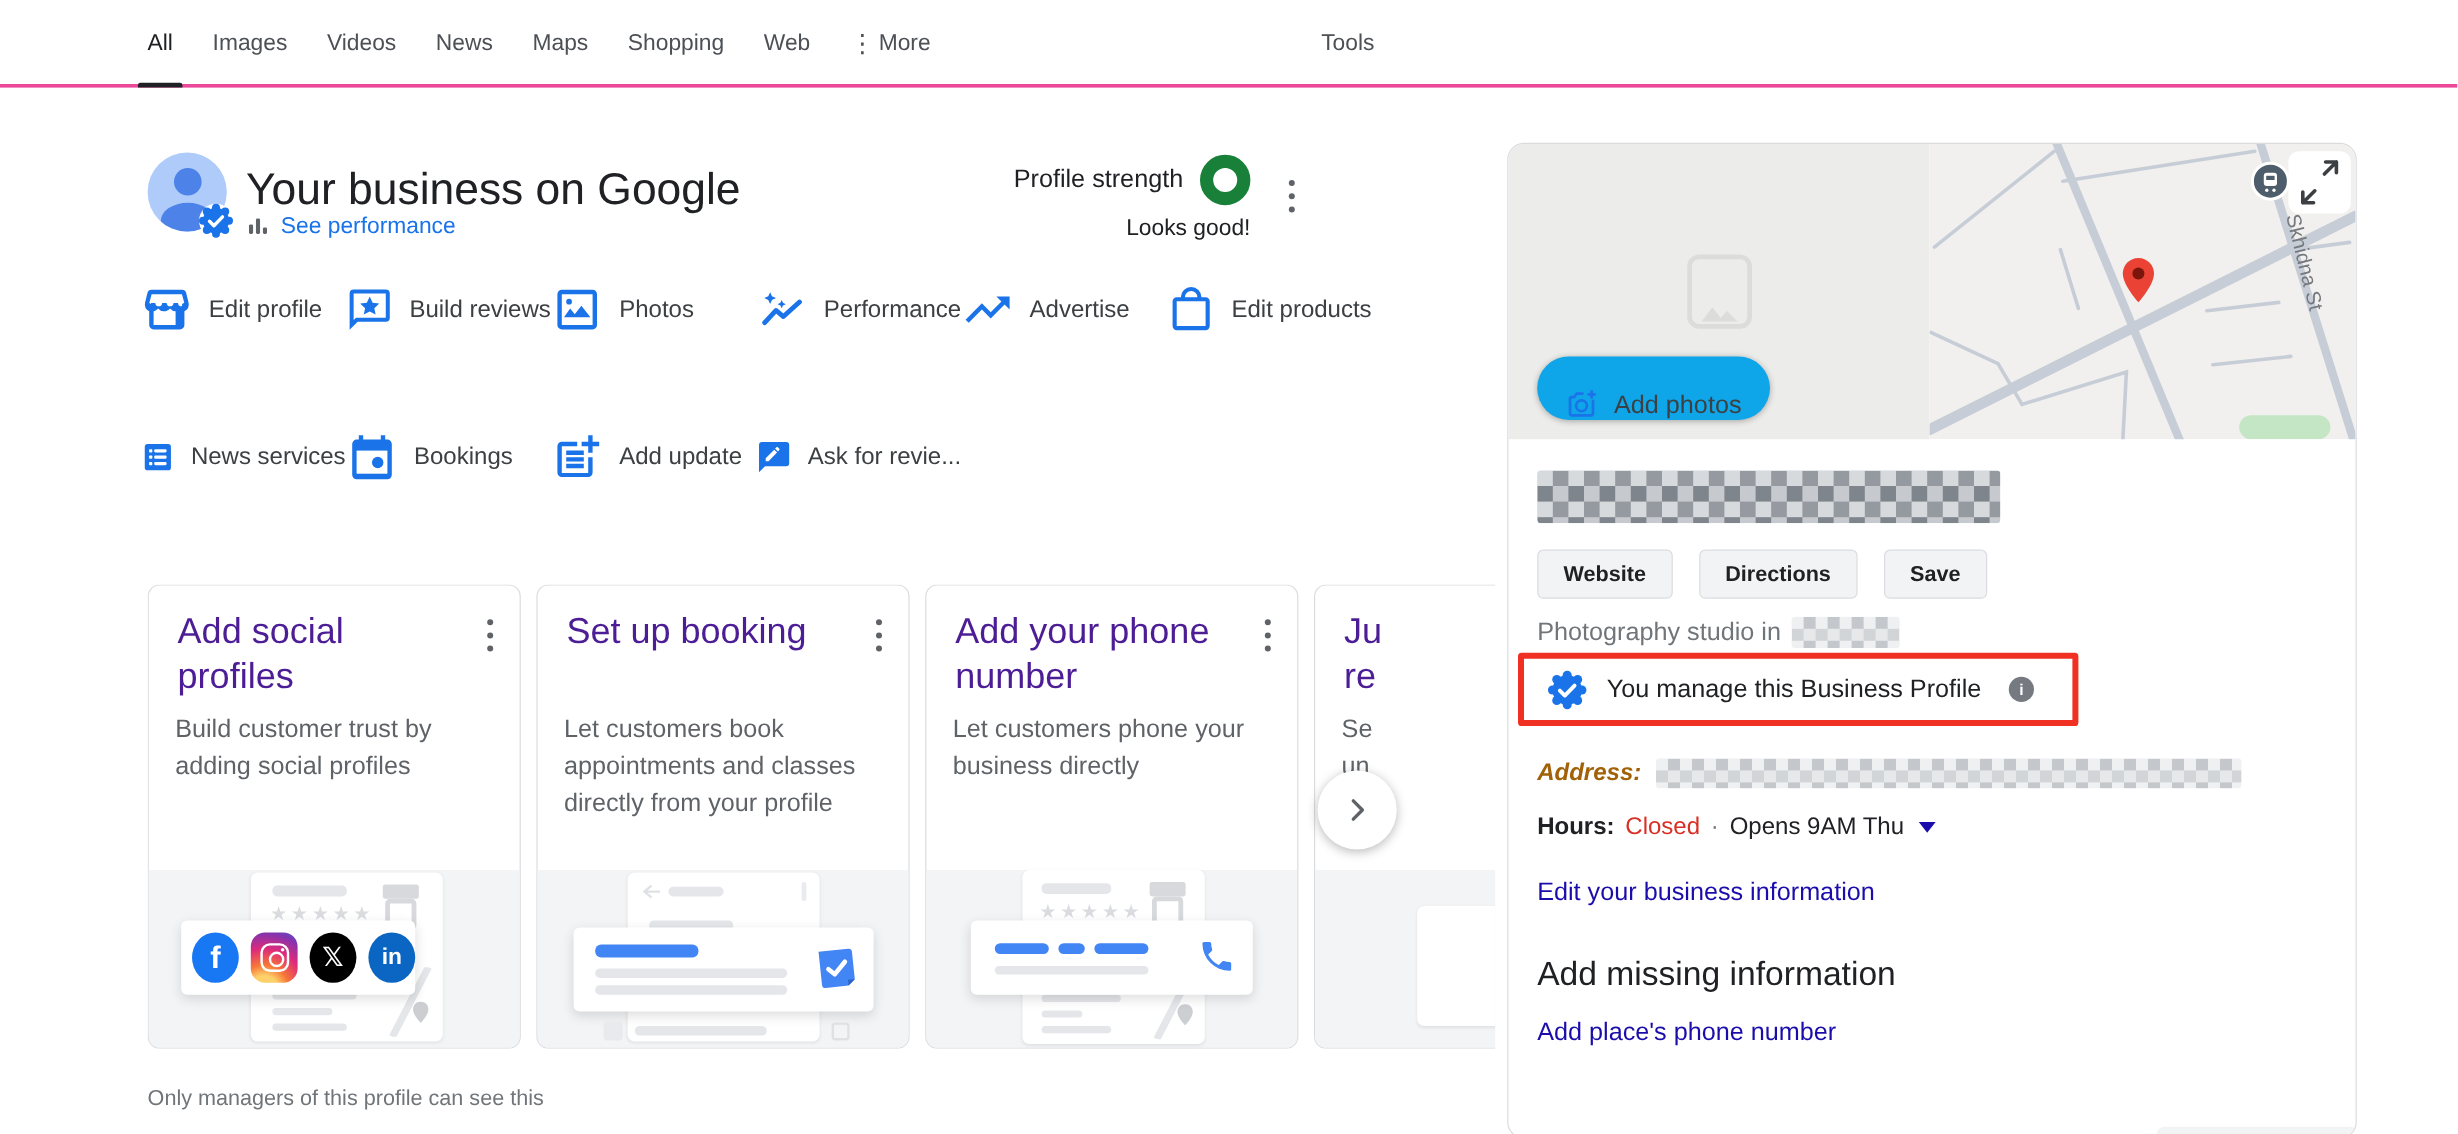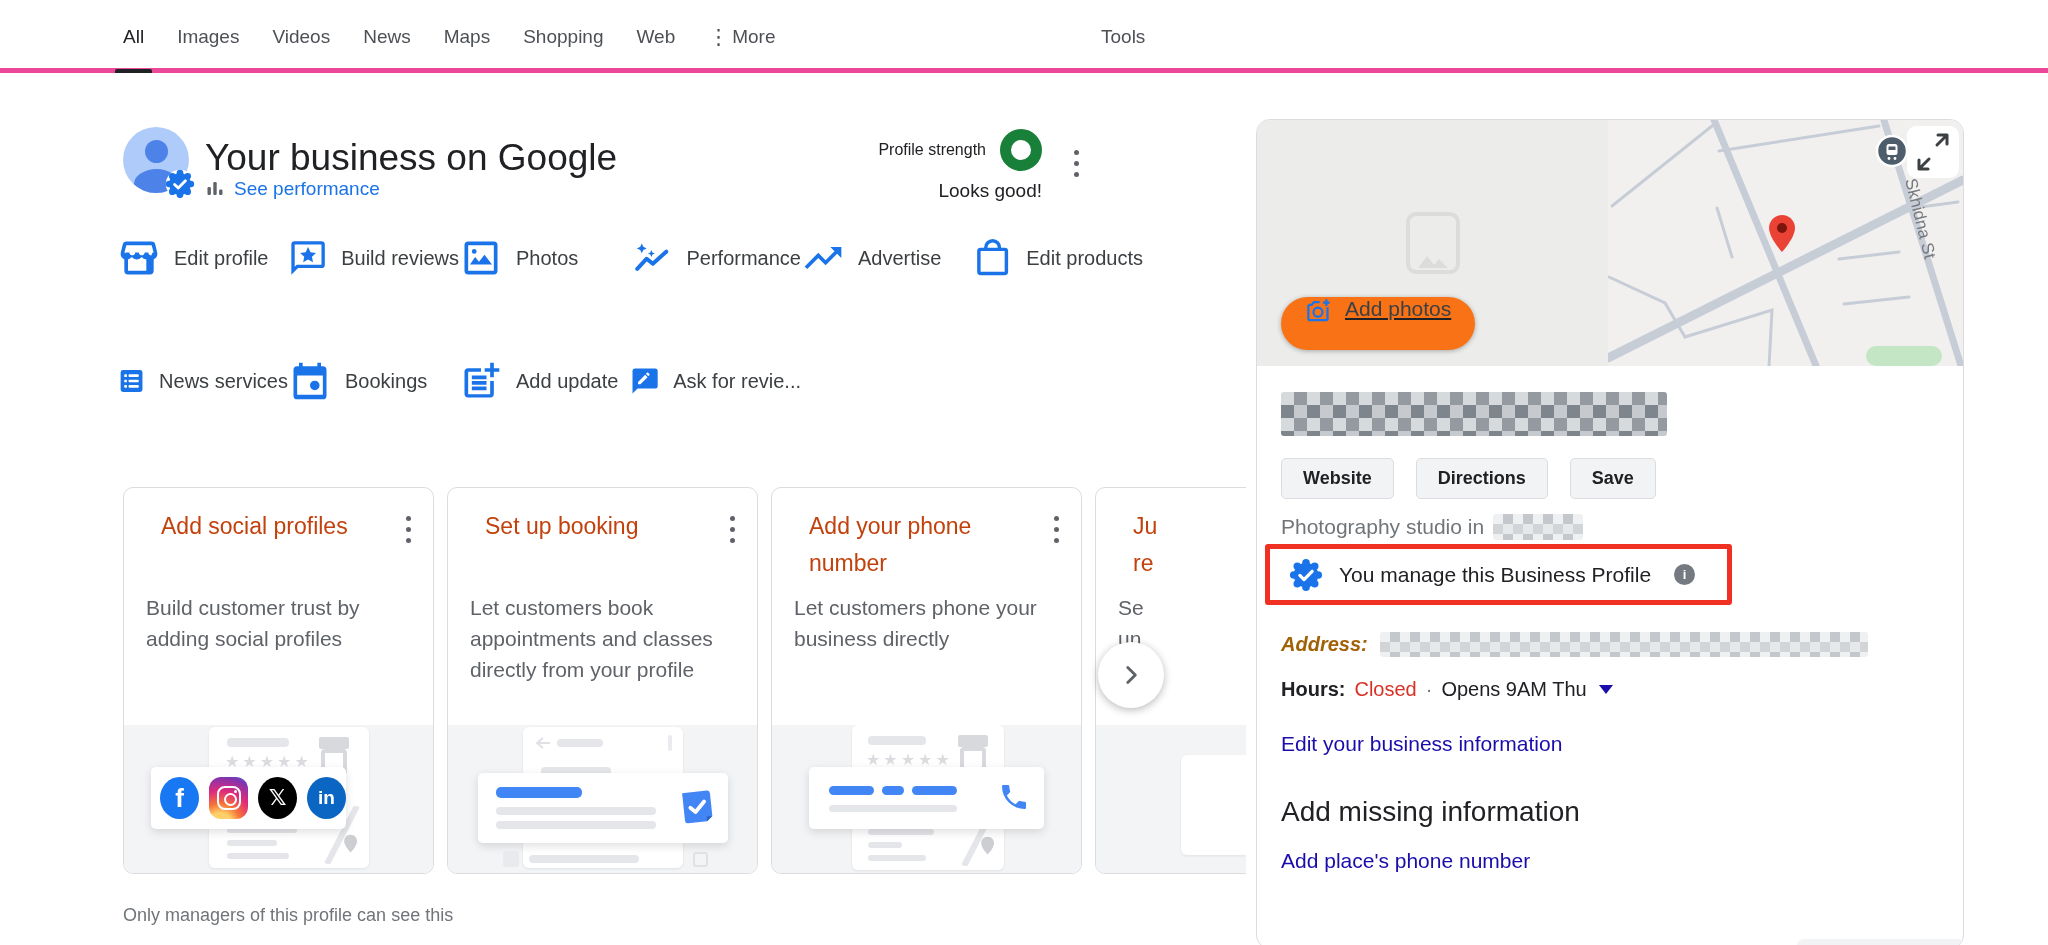--- a/index.html
+++ b/index.html
@@ -1,58 +1,58 @@
 <!DOCTYPE html>
 <html><head>
 <meta charset="utf-8">
 <style>
   * { margin:0; padding:0; box-sizing:border-box; }
   html,body { background:#fff; }
   body { font-family:"Liberation Sans","DejaVu Sans",sans-serif; color:#202124; }
   #canvas { position:relative; width:2048px; height:945px; overflow:hidden; background:#fff; }
 
   
-  .topnav { position:absolute; left:0; top:0; width:2048px; height:73px; border-bottom:5px solid #ec4899; }
+  .topnav { position:absolute; left:0; top:0; width:2048px; height:73px; border-bottom:3px solid #ec4899; }
   .tabs { position:absolute; left:123px; top:0; height:73px; display:flex; align-items:center; gap:33px; }
   .tab { position:relative; height:73px; display:flex; align-items:center; font-size:19px; color:#4d5156; cursor:pointer; white-space:nowrap; }
   .tab.active { color:#202124; }
   .tab.active::after { content:""; position:absolute; left:-8px; right:-8px; bottom:0; height:4px; background:#202124; border-radius:2px 2px 0 0; }
   .tab .more-dots { font-size:21px; color:#4d5156; margin-right:4px; letter-spacing:-1px; }
   .tools { position:absolute; left:1101px; top:0; height:73px; display:flex; align-items:center; font-size:19px; color:#4d5156; cursor:pointer; }
 
   
   .avatar { position:absolute; left:123px; top:127px; width:66px; height:66px; border-radius:50%; background:#aecbfa; overflow:hidden; }
   .avatar .head { position:absolute; left:22px; top:13px; width:23px; height:23px; border-radius:50%; background:#4d82e8; }
   .avatar .body { position:absolute; left:11px; top:42px; width:45px; height:30px; border-radius:50% 50% 0 0; background:#4d82e8; }
   .avatar-badge { position:absolute; left:165px; top:169px; width:30px; height:30px; }
   .page-title { position:absolute; left:205px; top:137px; font-size:37px; color:#202124; }
   .see-perf { position:absolute; left:205px; top:178px; display:flex; align-items:center; gap:9px; cursor:pointer; }
   .see-perf span { font-size:19px; color:#1a73e8; }
   .strength { position:absolute; left:790px; top:129px; width:252px; }
   .strength-row { display:flex; align-items:center; justify-content:flex-end; gap:14px; }
-  .strength-label { font-size:16px; color:#202124; }
+  .strength-label { font-size:21px; color:#202124; }
   .strength-ring { width:42px; height:42px; border:11px solid #188038; border-radius:50%; background:#fff; }
   .strength-status { margin-top:9px; text-align:right; font-size:19px; color:#202124; }
   .kebab { display:inline-flex; flex-direction:column; gap:6px; align-items:center; cursor:pointer; padding:4px; }
   .kebab i { width:5px; height:5px; border-radius:50%; background:#5f6368; }
   .header-kebab { position:absolute; left:1070px; top:146px; }
 
   
   .qa-row { position:absolute; left:117px; display:flex; }
   .qa-row1 { top:236px; }
   .qa-row2 { top:359px; }
   .qa { width:171px; display:flex; align-items:center; gap:13px; cursor:pointer; }
   .qa svg { width:44px; height:44px; color:#1a73e8; }
   .qa .qa-label { font-size:20px; color:#3c4043; white-space:nowrap; }
 
   
   .cards-viewport { position:absolute; left:123px; top:487px; width:1123px; height:387px; overflow:hidden; }
   .cards { display:flex; gap:13px; }
   .card { position:relative; flex:0 0 311px; width:311px; height:387px; border:1px solid #dadce0; border-radius:10px; background:#fff; }
-  .card-title { position:absolute; left:37px; top:20px; right:56px; font-size:23px; line-height:37px; color:#c2410c; }
+  .card-title { position:absolute; left:24px; top:20px; right:56px; font-size:30px; line-height:37px; color:#4c1d95; }
   .card-kebab { position:absolute; right:18px; top:24px; }
   .card-body { position:absolute; left:22px; top:104px; right:22px; font-size:21px; line-height:31px; color:#5f6368; }
   .illo { position:absolute; left:0; right:0; bottom:0; height:148px; background:#f3f4f6; border-radius:0 0 9px 9px; overflow:visible; }
   .sheet { position:absolute; background:#fff; border-radius:6px; box-shadow:0 1px 3px rgba(0,0,0,.08); }
   .gbar { position:absolute; background:#e4e6e9; border-radius:4px; }
   .stars { position:absolute; color:#dadce0; font-size:16px; letter-spacing:3px; }
   .store-glyph { position:absolute; color:#d7d9dd; }
   .strip { position:absolute; background:#fff; border-radius:5px; box-shadow:0 3px 10px rgba(0,0,0,.13); display:flex; align-items:center; }
   .soc { width:42px; height:42px; border-radius:50%; display:flex; align-items:center; justify-content:center; color:#fff; font-weight:bold; }
   .soc-fb { background:#1877f2; font-size:26px; }
@@ -70,21 +70,21 @@
   .linkrow .ext { width:15px; height:15px; border:2px solid #dfe1e5; border-radius:3px; margin-left:44px; }
   .next-btn { position:absolute; left:1098px; top:642px; width:66px; height:66px; border-radius:50%; background:#fff; box-shadow:0 2px 9px rgba(0,0,0,.28); display:flex; align-items:center; justify-content:center; cursor:pointer; }
   .footer-note { position:absolute; left:123px; top:905px; font-size:18px; color:#70757a; }
 
   
   .panel { position:absolute; left:1256px; top:119px; width:708px; height:830px; border:1px solid #dadce0; border-radius:14px; background:#fff; overflow:hidden; }
   .media { display:flex; height:246px; }
   .photo-ph { width:353px; height:246px; background:#ececeb; position:relative; }
   .ph-icon { position:absolute; left:149px; top:92px; width:54px; height:62px; border:4px solid #dcdcda; border-radius:10px; display:flex; align-items:flex-end; justify-content:center; }
   .map { position:relative; width:355px; height:246px; }
-  .add-photos { position:absolute; left:24px; top:177px; height:53px; border-radius:27px; background:#f97316; box-shadow:0 1px 5px rgba(0,0,0,.3); display:flex; align-items:flex-start; gap:13px; padding:0 24px; cursor:pointer;text-decoration:underline; }
+  .add-photos { position:absolute; left:24px; top:177px; height:53px; border-radius:27px; background:#0ea5e9; box-shadow:0 1px 5px rgba(0,0,0,.3); display:flex; align-items:flex-end; gap:13px; padding:0 24px; cursor:pointer; }
   .add-photos span { font-size:21px; color:#3c4043; font-weight:500; }
   .mosaic-name { background:conic-gradient(#949aa0 25%, #c6c9cd 0 50%, #7f858c 0 75%, #d7dadd 0) 0 0 / 26px 26px; border-radius:3px; }
   .mosaic-light { background:conic-gradient(#c4c8cc 25%, #e6e8ea 0 50%, #d2d5d8 0 75%, #eff0f1 0) 0 0 / 20px 20px; border-radius:3px; }
   .name-redacted { position:absolute; left:24px; top:272px; width:386px; height:44px; }
   .btn-row { position:absolute; left:24px; top:338px; display:flex; gap:22px; }
   .gbtn { height:41px; padding:0 21px; background:#f1f3f4; border:1px solid #dadce0; border-radius:5px; font-family:inherit; font-size:18px; font-weight:bold; color:#202124; cursor:pointer; display:flex; align-items:center; }
   .category { position:absolute; left:24px; top:394px; display:flex; align-items:center; gap:9px; }
   .category span { font-size:21px; color:#70757a; }
   .category .cat-redacted { width:90px; height:26px; }
   .manage-box { position:absolute; left:8px; top:424px; width:467px; height:61px; border:5px solid #f03022; border-radius:3px; display:flex; align-items:center; gap:16px; padding-left:19px; background:#fff; }

